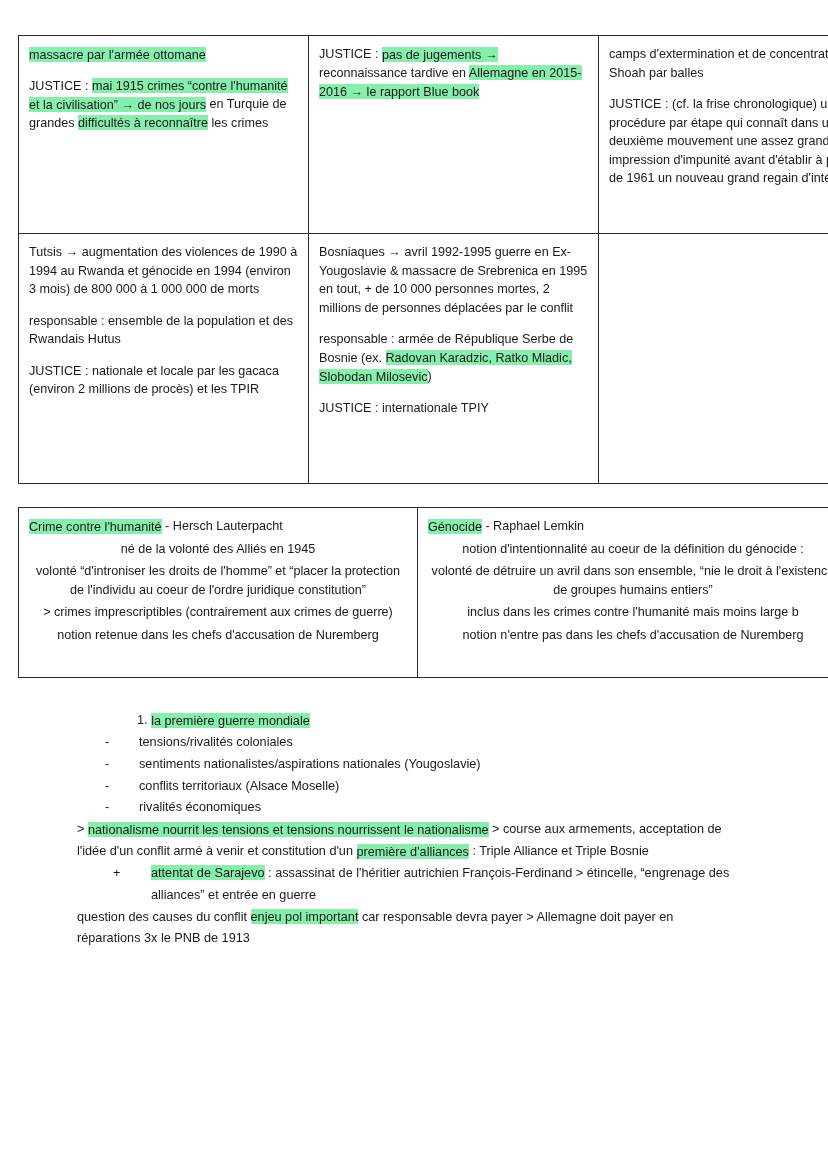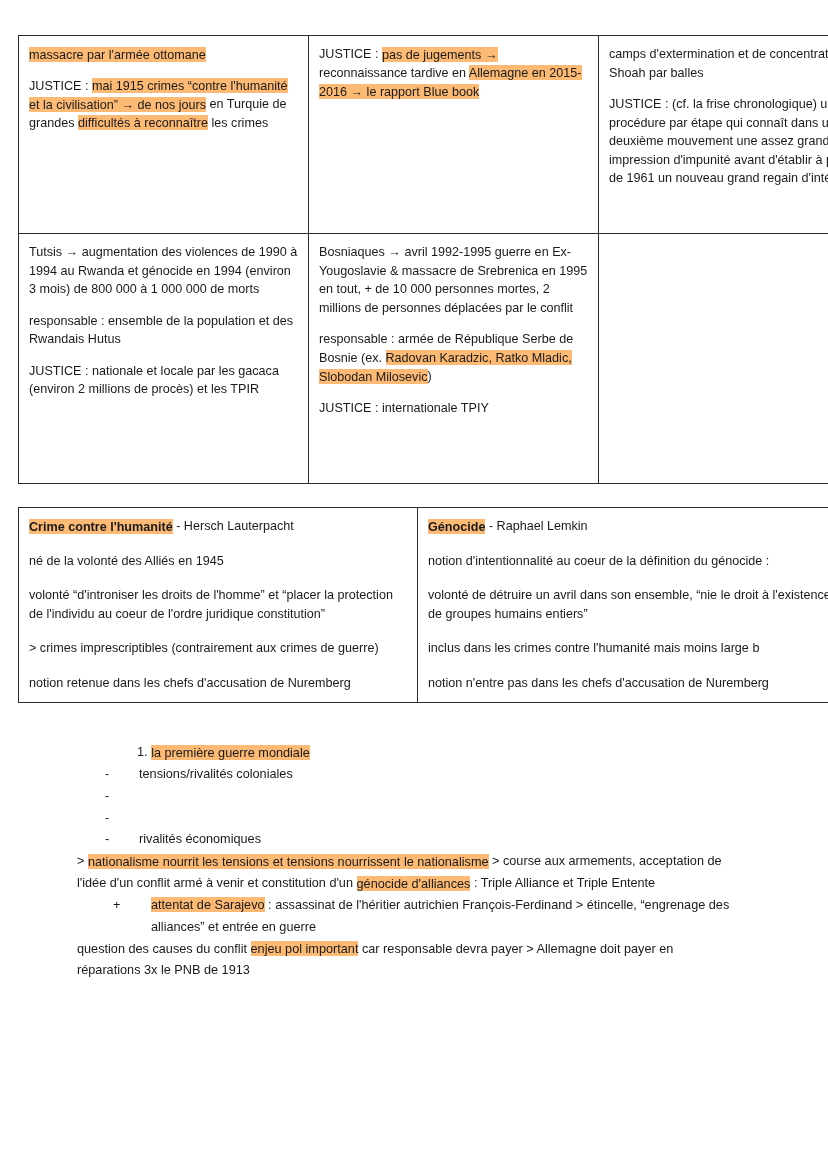--- a/index.html
+++ b/index.html
@@ -54,36 +54,36 @@
     position: absolute;
     left: 18px;
     top: 507px;
   }
   #table-two td.col-left  { width: 378px; }
   #table-two td.col-right { width: 410px; }
   #table-two td { height: 150px; }
 
   .cell-block { margin: 0; }
   .cell-block + .cell-block { margin-top: 1.05em; }
-  .tight + .tight { margin-top: 16px; }
+  .tight + .tight { margin-top: 4px; text-align: center; }
 
   
   .hl {
-    background-color: #fdba74;
+    background-color: #86efac;
     padding: 0.5px 0;
     box-decoration-break: clone;
     -webkit-box-decoration-break: clone;
   }
-  .bold { font-weight: 700; }
+  .bold { font-weight: 400; }
 
   
   #prose {
     position: absolute;
     left: 77px;
-    top: 742px;
+    top: 710px;
     width: 655px;
     font-size: 12.7px;
     line-height: 1.72;
   }
   #prose p { margin: 0; }
   .heading-line { margin-left: 60px !important; }
   .bullets {
     list-style: none;
     margin: 0;
     padding: 0;
@@ -171,31 +171,33 @@
     </p>
 
 
     <ul class="bullets">
       <li>
         <span class="marker">-</span>
         <span>tensions/rivalités coloniales</span>
       </li>
       <li>
         <span class="marker">-</span>
-      </li>
-      <li>
-        <span class="marker">-</span>
+        <span>sentiments nationalistes/aspirations nationales (Yougoslavie)</span>
+      </li>
+      <li>
+        <span class="marker">-</span>
+        <span>conflits territoriaux (Alsace Moselle)</span>
       </li>
       <li>
         <span class="marker">-</span>
         <span>rivalités économiques</span>
       </li>
     </ul>
 
-    <p><span>&gt; </span><span class="hl">nationalisme nourrit les tensions et tensions nourrissent le nationalisme</span><span> &gt; course aux armements, acceptation de l'idée d'un conflit armé à venir et constitution d'un </span><span class="hl">génocide d'alliances</span><span> : Triple Alliance et Triple Entente</span></p>
+    <p><span>&gt; </span><span class="hl">nationalisme nourrit les tensions et tensions nourrissent le nationalisme</span><span> &gt; course aux armements, acceptation de l'idée d'un conflit armé à venir et constitution d'un </span><span class="hl">première d'alliances</span><span> : Triple Alliance et Triple Bosnie</span></p>
 
     <div class="plus-item">
       <span class="marker">+</span>
       <span class="body-txt"><span class="hl">attentat de Sarajevo</span><span> : assassinat de l'héritier autrichien François-Ferdinand &gt; étincelle, “engrenage des alliances” et entrée en guerre</span></span>
     </div>
 
     <p><span>question des causes du conflit </span><span class="hl">enjeu pol important</span><span> car responsable devra payer &gt; Allemagne doit payer en réparations 3x le PNB de 1913</span></p>
 
 
   </div>

